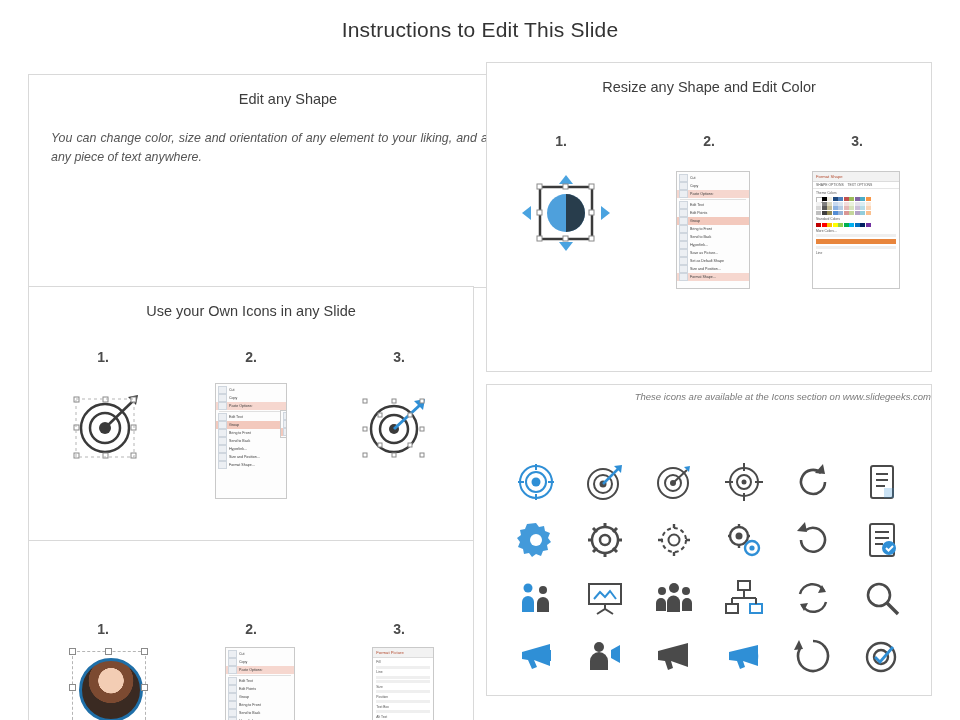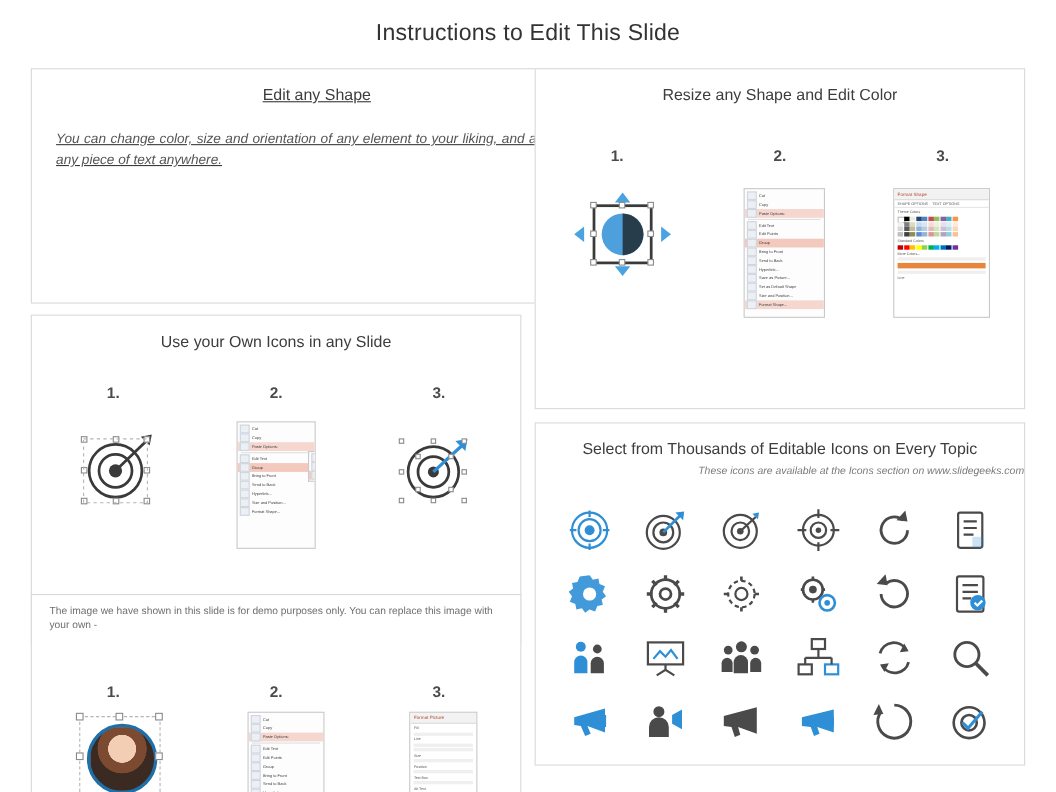--- a/index.html
+++ b/index.html
@@ -51,24 +51,23 @@
   .panel-subtitle {
     text-align: right;
     font-size: 9.5px;
     color: #7a7a7a;
     font-style: italic;
     margin-top: 6px;
   }
   
   #panel-edit-shape {
     left: 0;
-    top: 0;
+    top: 12px;
     width: 520px;
     height: 214px;
-    text-decoration: underline;
   }
   .para {
     font-style: italic;
     font-size: 12.4px;
     line-height: 19px;
     color: #555555;
     text-align: justify;
     margin: 0 22px;
   }
   .para.first { margin-top: 30px; }
@@ -547,21 +546,20 @@
                 <rect x="54" y="30" width="4" height="4"></rect>
               <rect x="24" y="60" width="4" height="4"></rect>
                 <rect x="54" y="60" width="4" height="4"></rect>
             </g>
           </svg>
         </div>
       </div>
     </div>
 
     <div class="panel" id="panel-icon-library">
-      <div class="panel-title" style="font-size:14.5px">Select from Thousands of Editable Icons on Every Topic</div>
       <div class="panel-subtitle">These icons are available at the Icons section on www.slidegeeks.com</div>
 
       <div class="icon-grid">
 
         <svg class="lib-icon" viewBox="0 0 40 40">
             <circle cx="20" cy="20" r="16" fill="none" stroke="#2f8fd6" stroke-width="2"></circle>
             <circle cx="20" cy="20" r="10" fill="none" stroke="#2f8fd6" stroke-width="2"></circle>
             <circle cx="20" cy="20" r="4.5" fill="#2f8fd6"></circle>
             <path d="M20 2v6M20 32v6M2 20h6M32 20h6" stroke="#2f8fd6" stroke-width="2"></path>
           </svg>
@@ -712,21 +710,20 @@
         <svg class="lib-icon" viewBox="0 0 40 40">
             <circle cx="19" cy="21" r="14" fill="none" stroke="#4a4a4a" stroke-width="2.4"></circle>
             <circle cx="19" cy="21" r="7" fill="none" stroke="#4a4a4a" stroke-width="2.4"></circle>
             <path d="M13 21l5 5 13-15" stroke="#2f8fd6" stroke-width="2.8" fill="none"></path>
           </svg>
 
       </div>
     </div>
 
     <div class="panel" id="panel-replace-image">
-      <div class="note">The image we have shown in this slide is for demo purposes only. You can replace this image with your own -</div>
 
       <div class="numrow" style="top:80px;">
         <div class="numcell">1.</div>
         <div class="numcell">2.</div>
         <div class="numcell">3.</div>
       </div>
 
       <div class="imgrow" style="top:106px;">
 
         <div style="position:relative;width:80px;height:80px">

